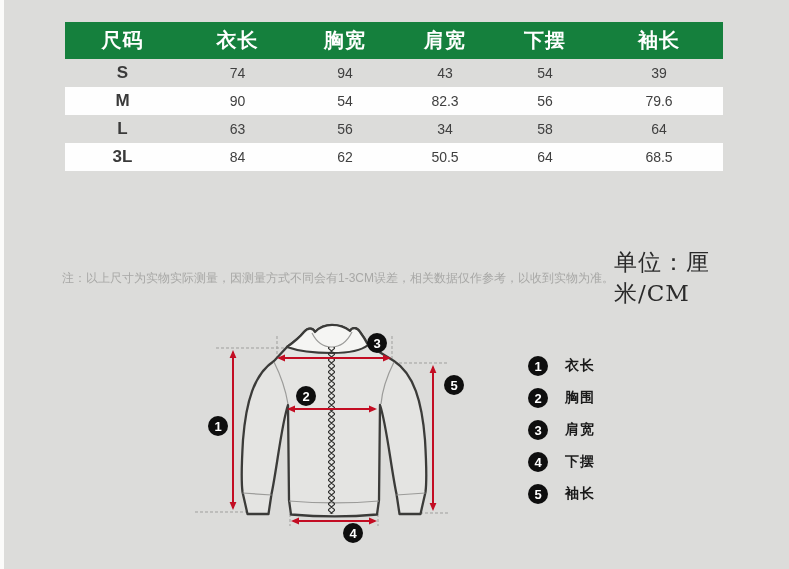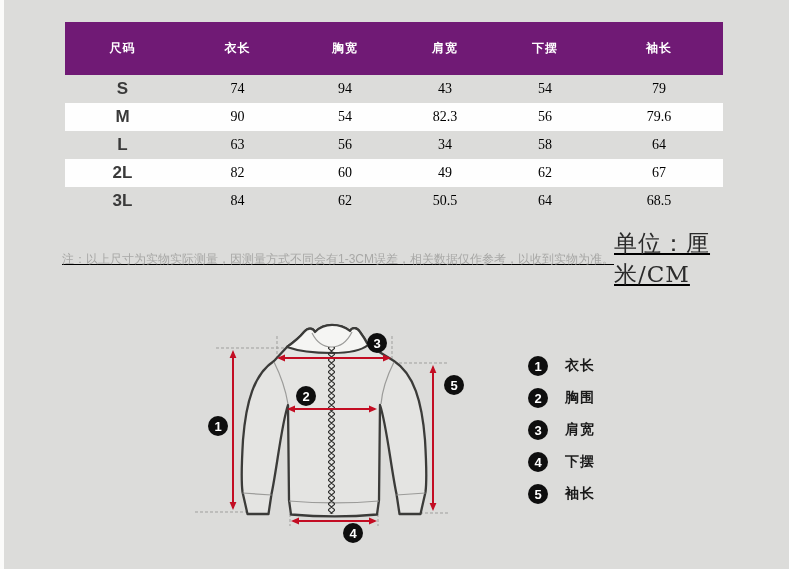--- a/index.html
+++ b/index.html
@@ -8,32 +8,32 @@
     background:#dcdcda;
     font-family:"Liberation Sans", sans-serif;
   }
   .left-strip{position:absolute;left:0;top:0;width:4px;height:569px;background:#fbfbfa;}
   
   table.size-table{
     position:absolute;left:65px;top:22px;width:658px;
     border-collapse:collapse;table-layout:fixed;
   }
   table.size-table th{
-    background:#701a75;color:#ffffff;font-weight:bold;font-size:12px;
-    height:37px;text-align:center;padding:8px;letter-spacing:1px;
+    background:#15803d;color:#ffffff;font-weight:bold;font-size:20px;
+    height:37px;text-align:center;padding:0;letter-spacing:1px;
   }
   table.size-table td{height:28px;text-align:center;padding:0;}
   table.size-table tbody tr:nth-child(odd){background:transparent;}
   table.size-table tbody tr:nth-child(even){background:#fefefe;}
   td.size{font-weight:bold;font-size:17px;color:#3a3a3a;}
-  td.val{font-family:Liberation Serif, serif;font-size:14px;color:#000000;}
+  td.val{font-family:Liberation Sans, sans-serif;font-size:14px;color:#404040;}
   
   .note-row{
-    position:absolute;left:62px;top:244px;width:666px;height:30px;
-    display:flex;justify-content:center;align-items:center;text-decoration:underline;
+    position:absolute;left:62px;top:263px;width:666px;height:30px;
+    display:flex;justify-content:center;align-items:center;
   }
   .note{font-size:12px;color:#a8a8a6;white-space:nowrap;}
   .unit{font-family:"DejaVu Serif", serif;font-size:23px;color:#2b2b2b;letter-spacing:1px;}
   
   svg.diagram{position:absolute;left:180px;top:315px;width:300px;height:250px;}
   
   .legend{position:absolute;left:528px;top:356px;}
   .legend-item{display:flex;align-items:center;height:20px;margin-bottom:12px;}
   .legend-num{
     width:20px;height:20px;border-radius:50%;background:#0e0e0e;color:#fff;
@@ -66,45 +66,37 @@
       <th>袖长</th>
     </tr>
   </thead>
   <tbody id="table-body">
       <tr>
         <td class="size">S</td>
         <td class="val">74</td>
         <td class="val">94</td>
         <td class="val">43</td>
         <td class="val">54</td>
-        <td class="val">79</td>
+        <td class="val">39</td>
       </tr>
       <tr>
         <td class="size">M</td>
         <td class="val">90</td>
         <td class="val">54</td>
         <td class="val">82.3</td>
         <td class="val">56</td>
         <td class="val">79.6</td>
       </tr>
       <tr>
         <td class="size">L</td>
         <td class="val">63</td>
         <td class="val">56</td>
         <td class="val">34</td>
         <td class="val">58</td>
         <td class="val">64</td>
-      </tr>
-      <tr>
-        <td class="size">2L</td>
-        <td class="val">82</td>
-        <td class="val">60</td>
-        <td class="val">49</td>
-        <td class="val">62</td>
-        <td class="val">67</td>
       </tr>
       <tr>
         <td class="size">3L</td>
         <td class="val">84</td>
         <td class="val">62</td>
         <td class="val">50.5</td>
         <td class="val">64</td>
         <td class="val">68.5</td>
       </tr>
     </tbody>

